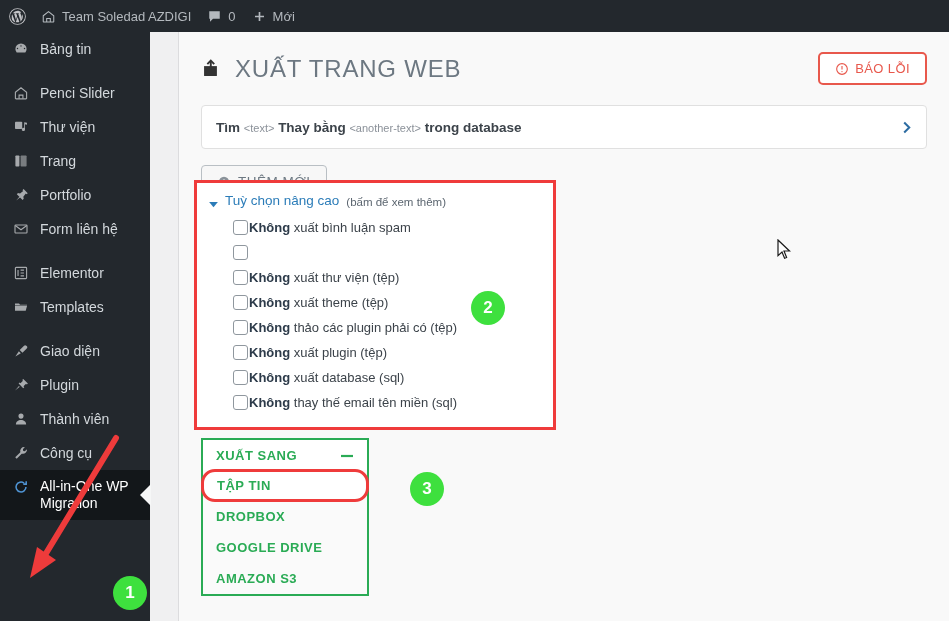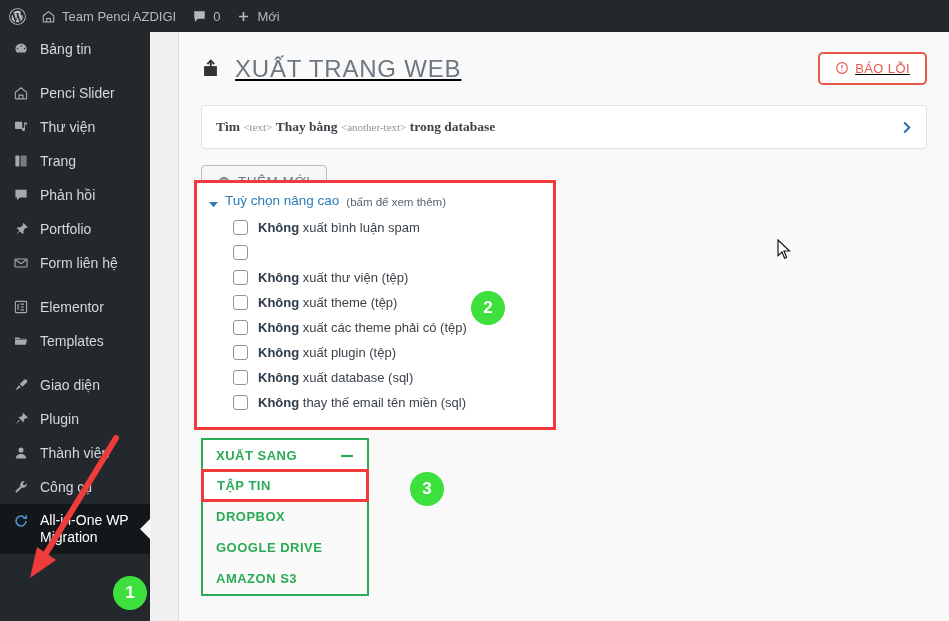--- a/index.html
+++ b/index.html
@@ -48,41 +48,40 @@
   }
 
   
   .content {
     position: absolute; top: 32px; left: 178px; width: 771px; height: 589px;
     background: #f9f9f9; border-left: 1px solid #dcdcde;
   }
   .page-head {
     display: flex; align-items: center; justify-content: space-between;
     padding: 20px 22px 4px 22px;
-    text-decoration: underline;
   }
   .page-title {
     display: flex; align-items: center; gap: 11px;
     font-size: 24px; font-weight: 400; color: #6d7882; letter-spacing: .8px;
   }
   .title-ico { color: #333; }
   .btn-report {
-    display: flex; gap: 6px;
+    display: flex; align-items: center; gap: 6px;
     border: 2px solid #e8584c; border-radius: 5px;
     color: #e8584c; background: #fff;
     padding: 7px 15px; font-size: 13px; letter-spacing: .4px;
   }
 
   .fr-row {
     margin: 16px 22px 0 22px; background: #fff;
     border: 1px solid #e0e0e0; border-radius: 4px;
     height: 44px; display: flex; align-items: center;
     padding: 0 14px; font-size: 13.5px; color: #3c434a;
   }
-  .fr-text { flex: 1; font-family: Liberation Serif, serif; }
+  .fr-text { flex: 1; }
   .fr-text b { font-weight: 700; }
   .fr-tag { color: #8b9199; font-size: 11px; }
   .fr-chev { color: #2d6ca2; font-weight: 700; font-size: 15px; }
 
   .btn-add {
     margin: 16px 0 0 22px;
     display: inline-flex; align-items: center; gap: 7px;
     border: 1px solid #b9bfc4; border-radius: 4px;
     background: #f7f7f7; color: #6d7882;
     padding: 8px 15px; font-size: 13.5px; letter-spacing: .5px;
@@ -91,41 +90,41 @@
   
   .adv-panel {
     position: absolute; left: 15px; top: 148px; width: 362px;
     background: #fff; border: 3px solid #ef3b3b;
     padding: 10px 12px 12px 12px;
   }
   .adv-head { display: flex; align-items: flex-end; gap: 7px; font-size: 13.5px; color: #2b7cb8; }
   .adv-caret { font-size: 9px; color: #2b7cb8; }
   .adv-hint { color: #5c6670; font-size: 11.5px; }
   .adv-list { margin-top: 7px; }
-  .adv-row { display: flex; align-items: center; gap: 10px; height: 25px; padding-left: 24px; }
+  .adv-row { display: flex; align-items: center; gap: 1px; height: 25px; padding-left: 24px; }
   .cbx {
     width: 15px; height: 15px; border: 1px solid #8f979e;
     border-radius: 3px; background: #fff; flex: none;
   }
   .adv-lbl { font-size: 13px; color: #3c434a; }
   .adv-lbl b { font-weight: 700; color: #2d3b4a; }
 
   
   .exp-box {
     position: absolute; left: 22px; top: 406px; width: 168px;
     border: 2px solid #2aab55; background: #fafafa;
   }
   .exp-head {
     display: flex; align-items: center; justify-content: space-between;
     padding: 8px 13px 7px 13px; color: #2aab55; font-size: 13px;
     font-weight: 700; letter-spacing: .5px; background: #fff; gap: 21px;
   }
   .exp-opt {
     padding: 8px 13px; color: #2aab55; font-size: 13px;
-    font-weight: 700; letter-spacing: .5px;
+    font-weight: 700; letter-spacing: .5px; border-radius: 14px;
   }
   .exp-opt.selected {
     border: 3px solid #ef3b3b; background: #fff;
     margin: -1px -2px; padding: 6px 13px;
   }
 
   
   .badge {
     position: absolute; width: 34px; height: 34px; border-radius: 50%;
     background: #3ee03e; color: #fff;
@@ -152,21 +151,21 @@
         </svg>
       </span>
     </div>
     <div class="ab-item">
       <span class="ico">
         <svg width="15" height="15" viewBox="0 0 20 20" fill="none" stroke="#b4b9be" stroke-width="1.4">
           <path d="M3 9l7-5.5L17 9v7.5a.8.8 0 01-.8.8H3.8a.8.8 0 01-.8-.8V9z"></path>
           <path d="M7.6 17.3v-4.6h4.8v4.6"></path>
         </svg>
       </span>
-      <span>Team Penci AZDIGI</span>
+      <span>Team Soledad AZDIGI</span>
     </div>
     <div class="ab-item">
       <span class="ico">
         <svg width="15" height="15" viewBox="0 0 20 20" fill="#b4b9be">
           <path d="M3 3h14v10H8l-4 4v-4H3z"></path>
         </svg>
       </span>
       <span class="ab-count">0</span>
     </div>
     <div class="ab-item">
@@ -217,28 +216,20 @@
     <div class="menu-item">
       <span class="mi-ico">
         <svg width="16" height="16" viewBox="0 0 20 20" fill="#a7aaad">
             <rect x="3" y="3" width="5" height="14" rx="1"></rect>
             <rect x="9.5" y="3" width="7.5" height="14" rx="1" opacity=".65"></rect>
           </svg>
       </span>
       <span class="mi-label">Trang</span>
     </div>
 
-    <div class="menu-item">
-      <span class="mi-ico">
-        <svg width="16" height="16" viewBox="0 0 20 20" fill="#a7aaad">
-            <path d="M3 3.5h14v9.5H8.5L5 16.5v-3.5H3z"></path>
-          </svg>
-      </span>
-      <span class="mi-label">Phản hồi</span>
-    </div>
 
     <div class="menu-item">
       <span class="mi-ico">
         <svg width="16" height="16" viewBox="0 0 20 20" fill="#a7aaad">
             <path d="M13.2 2.6l-1.4 1.4 1 1-4 3.1-2.6-.5-1.4 1.4 3.2 3.2-4 4.8 4.8-4 3.2 3.2 1.4-1.4-.5-2.6 3.1-4 1 1 1.4-1.4z"></path>
           </svg>
       </span>
       <span class="mi-label">Portfolio</span>
     </div>
 
@@ -400,21 +391,21 @@
         <div class="adv-row">
           <span class="cbx"></span>
           <span class="adv-lbl"><b>Không</b><span> xuất thư viện (tệp)</span></span>
         </div>
         <div class="adv-row">
           <span class="cbx"></span>
           <span class="adv-lbl"><b>Không</b><span> xuất theme (tệp)</span></span>
         </div>
         <div class="adv-row">
           <span class="cbx"></span>
-          <span class="adv-lbl"><b>Không</b><span> xuất các theme phải có (tệp)</span></span>
+          <span class="adv-lbl"><b>Không</b><span> thảo các plugin phải có (tệp)</span></span>
         </div>
         <div class="adv-row">
           <span class="cbx"></span>
           <span class="adv-lbl"><b>Không</b><span> xuất plugin (tệp)</span></span>
         </div>
         <div class="adv-row">
           <span class="cbx"></span>
           <span class="adv-lbl"><b>Không</b><span> xuất database (sql)</span></span>
         </div>
         <div class="adv-row">

